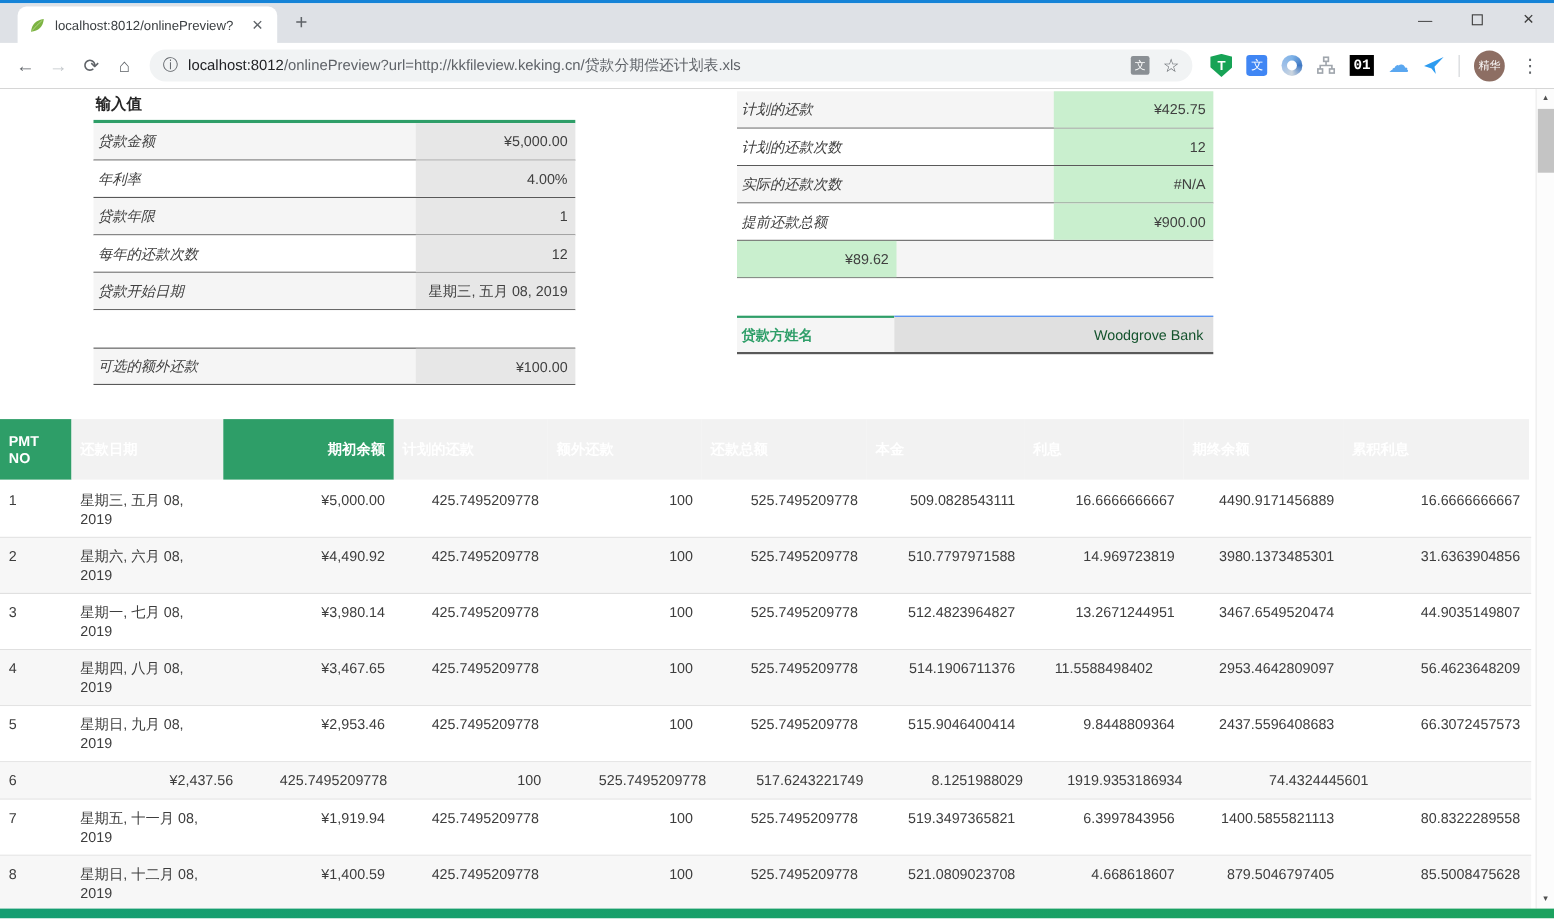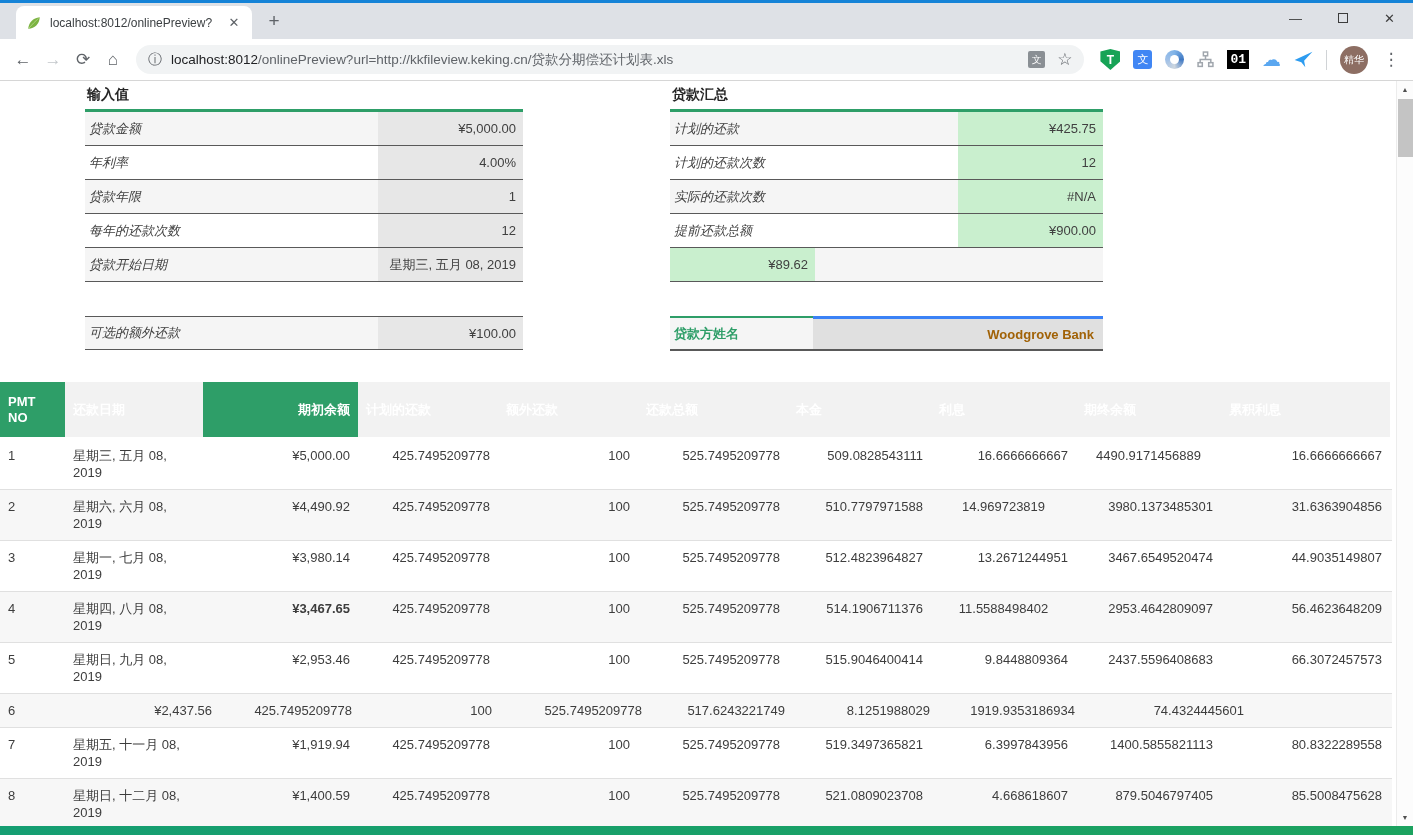--- a/index.html
+++ b/index.html
@@ -59,21 +59,21 @@
   .mrow { display:flex; height:34px; align-items:stretch; border-bottom:1px solid #595959; font-size:13px; color:#404040; background:#fff; }
   .mrow.stripe { background:#f5f5f5; }
   .mrow.blank { border-bottom:none; background:#fff; height:34px; }
   .mrow.extra { border-top:1px solid #595959; }
   .mlabel { flex:1; font-style:italic; display:flex; align-items:center; padding-left:4px; }
   .mvalue { width:145px; display:flex; align-items:center; justify-content:flex-end; padding-right:7px; }
   .mini.left .mvalue { background:#e7e7e7; }
   .mini.right .mvalue { background:#c9efce; }
   .lrow { display:flex; height:35px; border-bottom:2px solid #595959; font-size:13px; }
   .llabel { width:143px; background:#f5f5f5; border-top:2px solid #2e9e68; color:#2e9e68; font-weight:bold; display:flex; align-items:center; padding-left:4px; }
-  .lvalue { flex:1; background:#e0e0e0; border-top:3px solid #3b82f6; color:#a16207; display:flex; align-items:center; justify-content:flex-end; padding-right:9px;font-weight:bold; }
+  .lvalue { flex:1; background:#e0e0e0; border-top:1px solid #3b82f6; color:#14532d; display:flex; align-items:center; justify-content:flex-end; padding-right:9px; }
   
   .schedule { margin-top:31px; width:1392px; font-size:13px; }
   .shead { display:flex; height:55px; margin-bottom:2px; }
   .shcell { display:flex; align-items:center; padding:0 8px; background:#f2f2f2; color:#fff; font-weight:bold; line-height:16px; }
   .shcell.green { background:#2e9e68; }
   .shcell.ar { justify-content:flex-end; text-align:right; }
   .srow { display:flex; border-bottom:1px solid #e0e0e0; background:#fff; }
   .srow.stripe { background:#f7f7f7; }
   .scell { padding:8px; line-height:17px; color:#3d3d3d; }
   .scell.ar { text-align:right; }
@@ -168,21 +168,20 @@
               <div class="mvalue">星期三, 五月 08, 2019</div>
             </div>
           </div>
         <div class="mrow blank"></div>
         <div class="mrow stripe extra">
           <div class="mlabel">可选的额外还款</div>
           <div class="mvalue">¥100.00</div>
         </div>
       </div>
       <div class="mini right">
-        <div class="mini-title">贷款汇总</div>
         <div>
             <div class="mrow stripe">
               <div class="mlabel">计划的还款</div>
               <div class="mvalue">¥425.75</div>
             </div>
             <div class="mrow">
               <div class="mlabel">计划的还款次数</div>
               <div class="mvalue">12</div>
             </div>
             <div class="mrow stripe">
@@ -222,51 +221,51 @@
     <div class="sbody">
         <div class="srow">
           <div class="scell" style="width: 65px;">1</div>
           <div class="scell" style="width: 138px;">星期三, 五月 08, 2019</div>
           <div class="scell ar" style="width: 155px;">¥5,000.00</div>
           <div class="scell ar" style="width: 140px;">425.7495209778</div>
           <div class="scell ar" style="width: 140px;">100</div>
           <div class="scell ar" style="width: 150px;">525.7495209778</div>
           <div class="scell ar" style="width: 143px;">509.0828543111</div>
           <div class="scell ar" style="width: 145px;">16.6666666667</div>
-          <div class="scell ar" style="width: 145px; text-align: center;">4490.9171456889</div>
+          <div class="scell ar" style="width: 145px;">4490.9171456889</div>
           <div class="scell ar" style="width: 169px;">16.6666666667</div>
         </div>
         <div class="srow stripe">
           <div class="scell" style="width: 65px;">2</div>
           <div class="scell" style="width: 138px;">星期六, 六月 08, 2019</div>
           <div class="scell ar" style="width: 155px; text-align: right;">¥4,490.92</div>
           <div class="scell ar" style="width: 140px;">425.7495209778</div>
           <div class="scell ar" style="width: 140px;">100</div>
           <div class="scell ar" style="width: 150px;">525.7495209778</div>
           <div class="scell ar" style="width: 143px;">510.7797971588</div>
-          <div class="scell ar" style="width: 145px; text-align: center;">14.969723819</div>
+          <div class="scell ar" style="width: 145px;">14.969723819</div>
           <div class="scell ar" style="width: 145px;">3980.1373485301</div>
           <div class="scell ar" style="width: 169px;">31.6363904856</div>
         </div>
         <div class="srow">
           <div class="scell" style="width: 65px;">3</div>
           <div class="scell" style="width: 138px;">星期一, 七月 08, 2019</div>
           <div class="scell ar" style="width: 155px;">¥3,980.14</div>
           <div class="scell ar" style="width: 140px;">425.7495209778</div>
           <div class="scell ar" style="width: 140px;">100</div>
           <div class="scell ar" style="width: 150px;">525.7495209778</div>
           <div class="scell ar" style="width: 143px;">512.4823964827</div>
           <div class="scell ar" style="width: 145px;">13.2671244951</div>
           <div class="scell ar" style="width: 145px;">3467.6549520474</div>
           <div class="scell ar" style="width: 169px;">44.9035149807</div>
         </div>
         <div class="srow stripe">
           <div class="scell" style="width: 65px;">4</div>
           <div class="scell" style="width: 138px;">星期四, 八月 08, 2019</div>
-          <div class="scell ar" style="width: 155px; font-weight: bold;">¥3,467.65</div>
+          <div class="scell ar" style="width: 155px;">¥3,467.65</div>
           <div class="scell ar" style="width: 140px;">425.7495209778</div>
           <div class="scell ar" style="width: 140px;">100</div>
           <div class="scell ar" style="width: 150px;">525.7495209778</div>
           <div class="scell ar" style="width: 143px;">514.1906711376</div>
           <div class="scell ar" style="width: 145px; text-align: center;">11.5588498402</div>
           <div class="scell ar" style="width: 145px;">2953.4642809097</div>
           <div class="scell ar" style="width: 169px;">56.4623648209</div>
         </div>
         <div class="srow">
           <div class="scell" style="width: 65px;">5</div>

